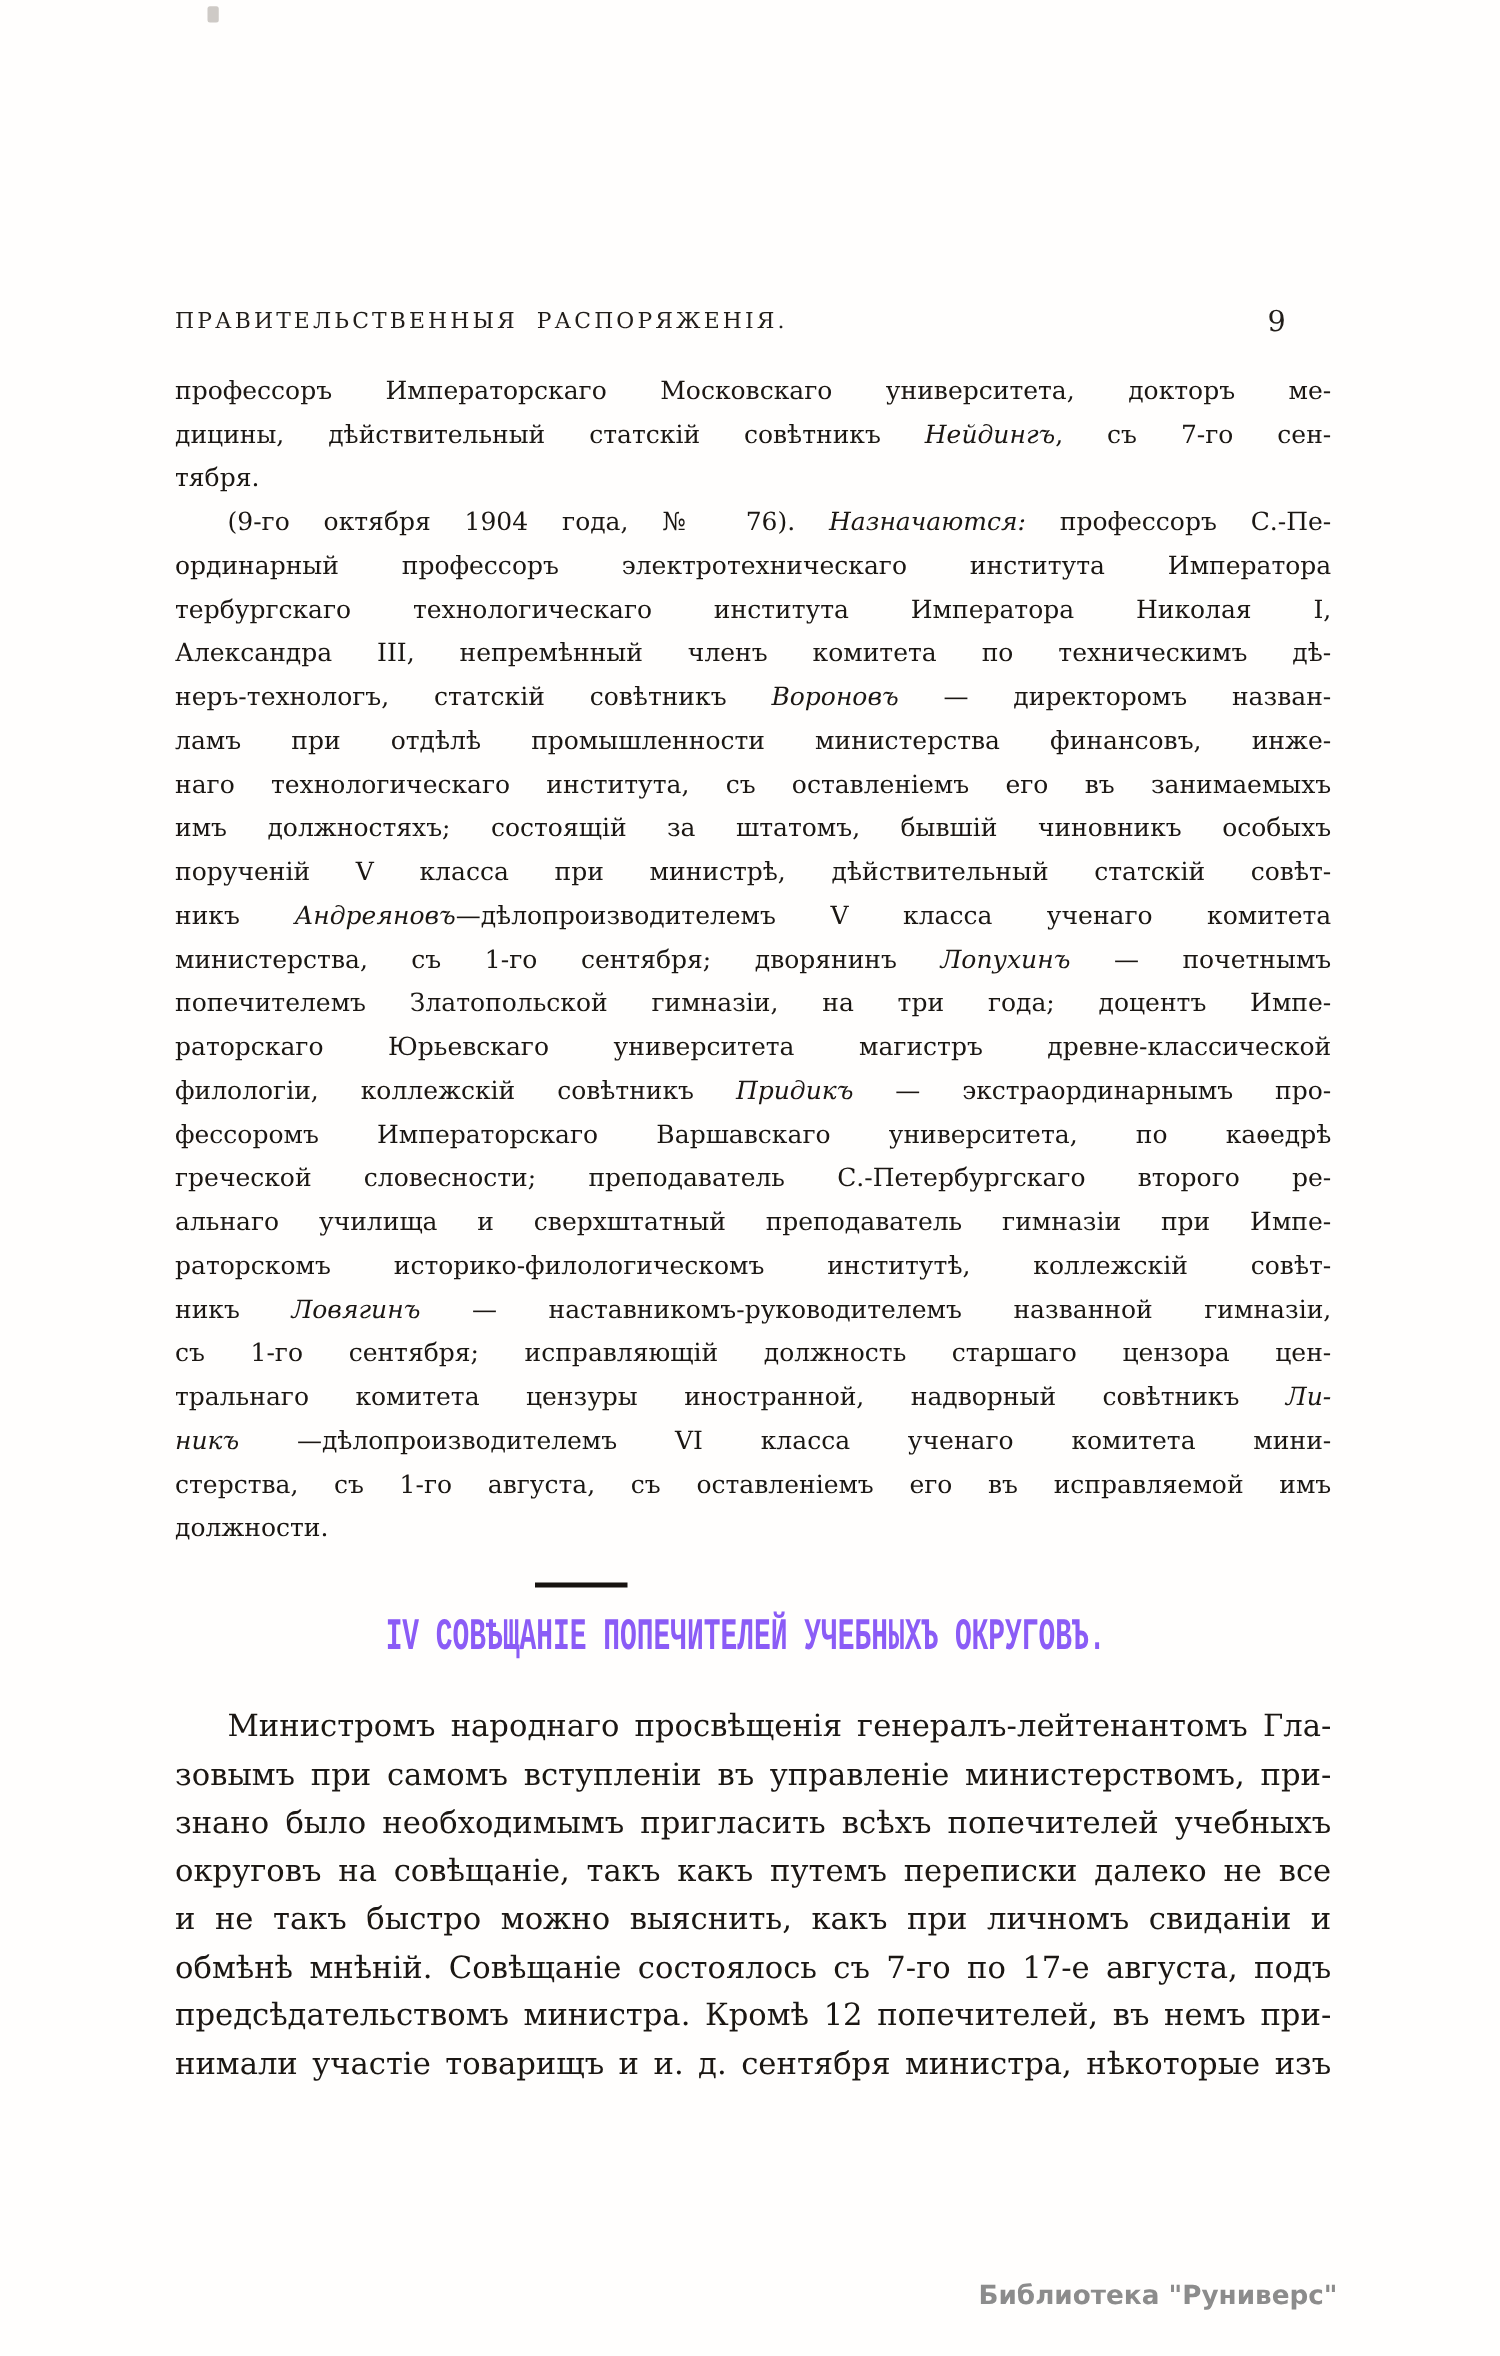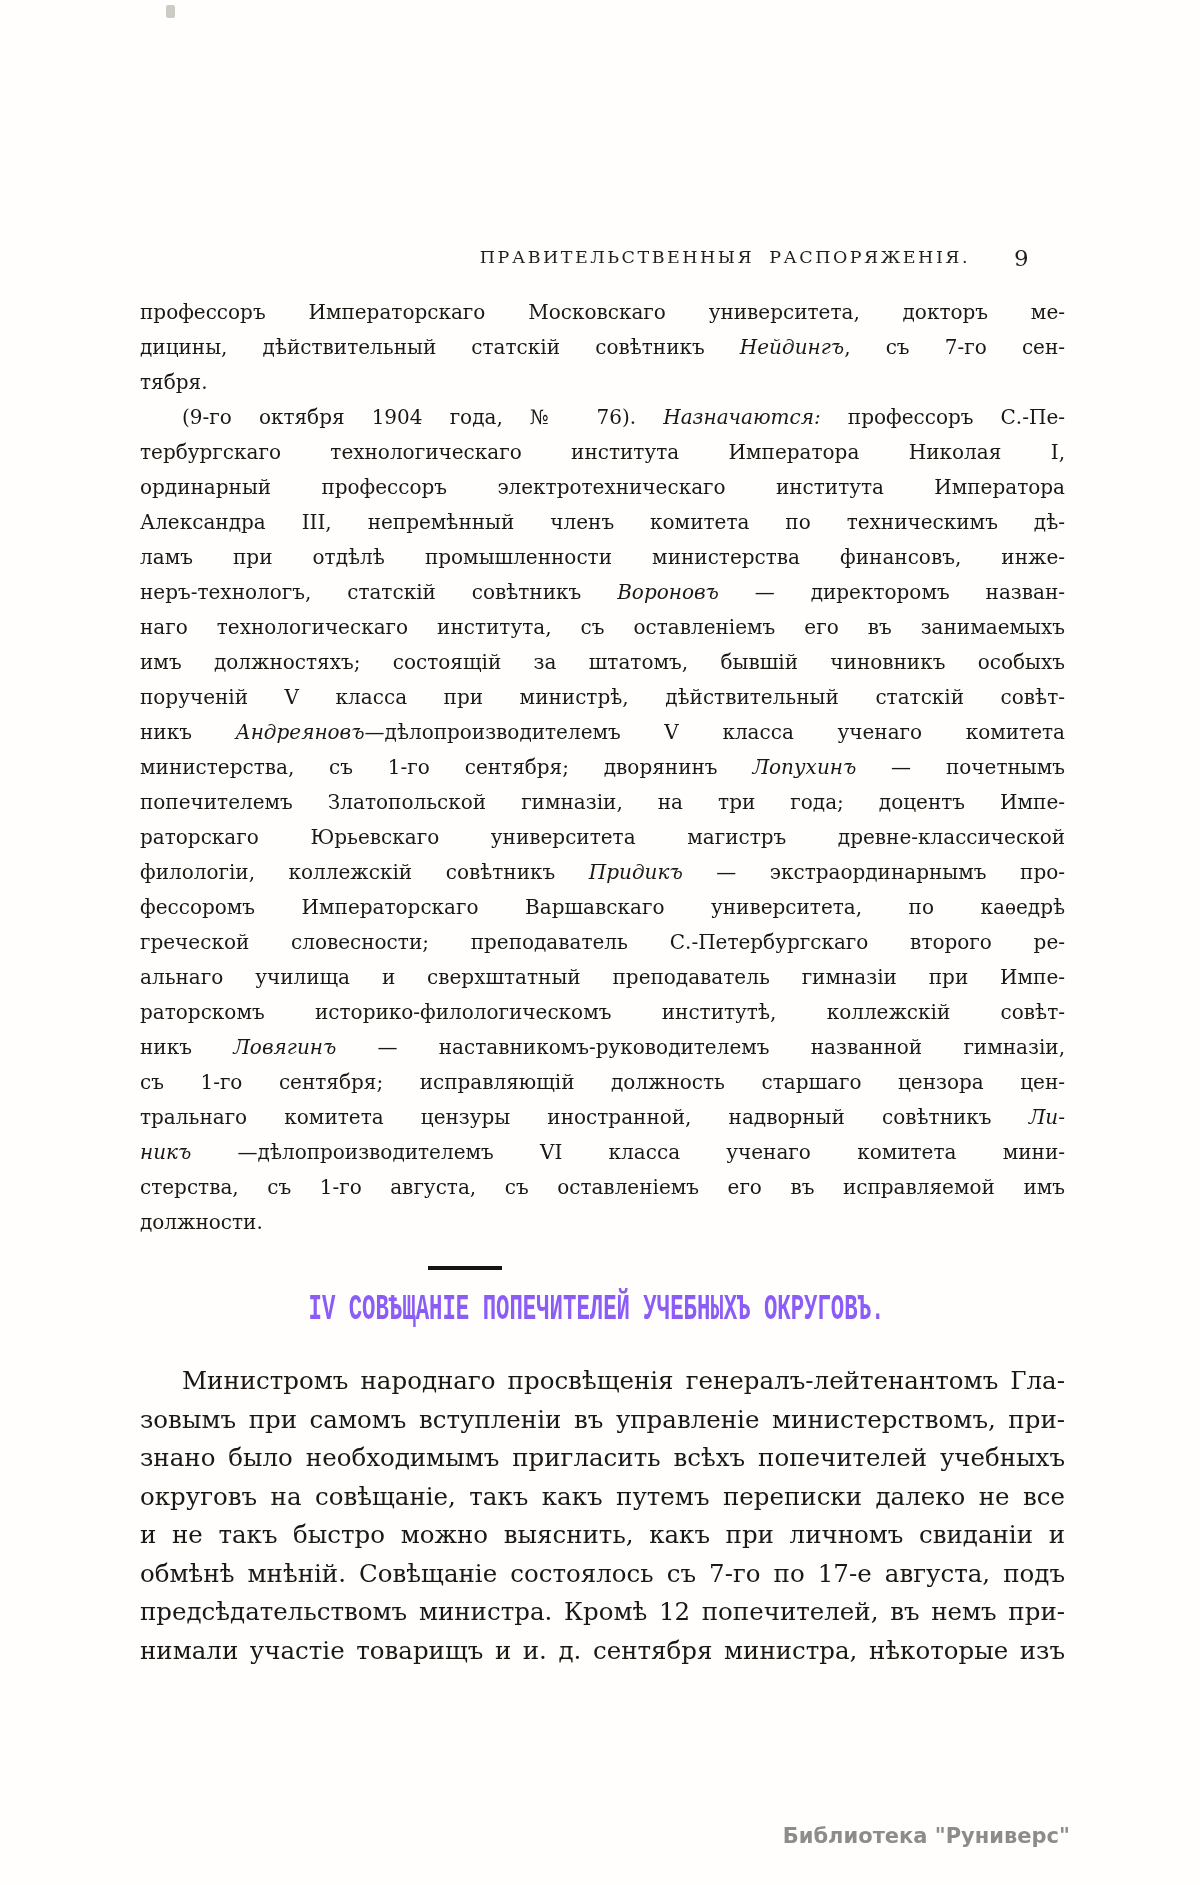--- a/index.html
+++ b/index.html
@@ -17,21 +17,21 @@
     left: 166px; top: 5px;
     width: 9px; height: 13px;
     background: #b9b4ae;
     opacity: .7;
     border-radius: 2px;
   }
   .page-header {
     position: absolute;
     left: 140px; top: 247px;
     width: 830px;
-    text-align: right;
+    text-align: left;
     font-family: "DejaVu Serif", "Liberation Serif", serif;
     font-size: 17.5px;
     letter-spacing: 2.5px;
     word-spacing: 7px;
     color: #221e1a;
   }
   .page-number {
     position: absolute;
     left: 1014px; top: 245px;
     font-family: "DejaVu Serif", "Liberation Serif", serif;
@@ -103,25 +103,25 @@
   </header>
 
   <section class="text-block block-1">
       <div class="paragraph">
         <div class="line"><span>профессоръ Императорскаго Московскаго университета, докторъ ме-</span></div>
         <div class="line"><span>дицины, дѣйствительный статскій совѣтникъ </span><span class="it">Нейдингъ</span><span>, съ 7-го сен-</span></div>
         <div class="line last-left"><span>тября.</span></div>
       </div>
       <div class="paragraph">
         <div class="line indent"><span>(9-го октября 1904 года, № 76). </span><span class="it">Назначаются:</span><span> профессоръ С.-Пе-</span></div>
+        <div class="line"><span>ординарный профессоръ электротехническаго института Императора</span></div>
         <div class="line"><span>тербургскаго технологическаго института Императора Николая I,</span></div>
-        <div class="line"><span>ординарный профессоръ электротехническаго института Императора</span></div>
         <div class="line"><span>Александра III, непремѣнный членъ комитета по техническимъ дѣ-</span></div>
+        <div class="line"><span>неръ-технологъ, статскій совѣтникъ </span><span class="it">Вороновъ</span><span> — директоромъ назван-</span></div>
         <div class="line"><span>ламъ при отдѣлѣ промышленности министерства финансовъ, инже-</span></div>
-        <div class="line"><span>неръ-технологъ, статскій совѣтникъ </span><span class="it">Вороновъ</span><span> — директоромъ назван-</span></div>
         <div class="line"><span>наго технологическаго института, съ оставленіемъ его въ занимаемыхъ</span></div>
         <div class="line"><span>имъ должностяхъ; состоящій за штатомъ, бывшій чиновникъ особыхъ</span></div>
         <div class="line"><span>порученій V класса при министрѣ, дѣйствительный статскій совѣт-</span></div>
         <div class="line"><span>никъ </span><span class="it">Андреяновъ</span><span>—дѣлопроизводителемъ V класса ученаго комитета</span></div>
         <div class="line"><span>министерства, съ 1-го сентября; дворянинъ </span><span class="it">Лопухинъ</span><span> — почетнымъ</span></div>
         <div class="line"><span>попечителемъ Златопольской гимназіи, на три года; доцентъ Импе-</span></div>
         <div class="line"><span>раторскаго Юрьевскаго университета магистръ древне-классической</span></div>
         <div class="line"><span>филологіи, коллежскій совѣтникъ </span><span class="it">Придикъ</span><span> — экстраординарнымъ про-</span></div>
         <div class="line"><span>фессоромъ Императорскаго Варшавскаго университета, по каѳедрѣ</span></div>
         <div class="line"><span>греческой словесности; преподаватель С.-Петербургскаго второго ре-</span></div>

